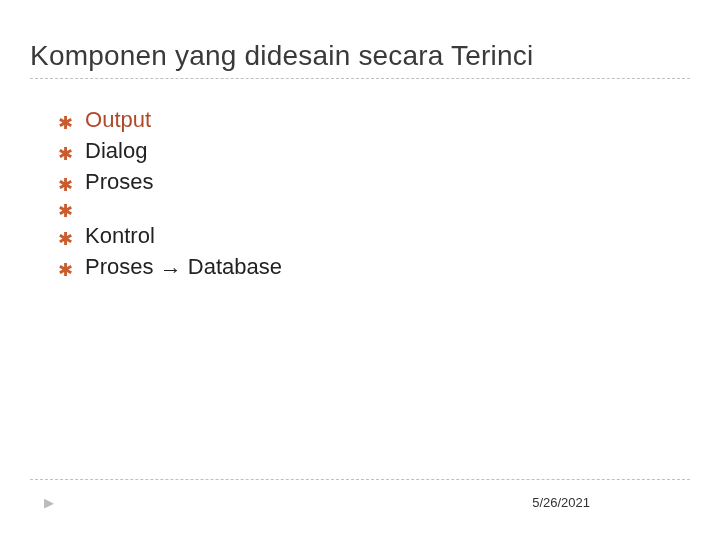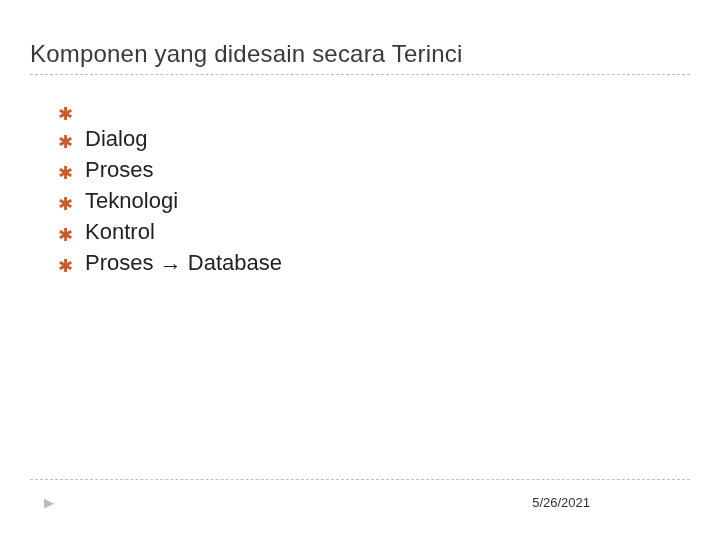--- a/index.html
+++ b/index.html
@@ -15,21 +15,21 @@
       position: relative;
       overflow: hidden;
     }
     .slide {
       width: 100%;
       height: 100%;
       padding: 40px 30px 30px 30px;
       position: relative;
     }
     .title {
-      font-size: 24px;
+      font-size: 28px;
       font-weight: 400;
       color: #3a3a3a;
       margin-bottom: 6px;
       letter-spacing: 0.2px;
     }
     .title-divider {
       border: none;
       border-top: 1.5px dashed #bfbfbf;
       margin-bottom: 28px;
     }
@@ -89,32 +89,32 @@
 </head>
 <body>
 
 <div class="slide">
   <h1 class="title">Komponen yang didesain secara Terinci</h1>
   <hr class="title-divider">
 
   <ul class="items">
     <li class="item">
       <span class="bullet">✱</span>
+      <span class="item-text highlight">Output</span>
     </li>
     <li class="item">
       <span class="bullet">✱</span>
       <span class="item-text">Dialog</span>
     </li>
     <li class="item">
       <span class="bullet">✱</span>
       <span class="item-text">Proses</span>
     </li>
     <li class="item">
       <span class="bullet">✱</span>
-      <span class="item-text">Teknologi</span>
     </li>
     <li class="item">
       <span class="bullet">✱</span>
       <span class="item-text">Kontrol</span>
     </li>
     <li class="item">
       <span class="bullet">✱</span>
       <span class="item-text">Proses → Database</span>
     </li>
   </ul>

